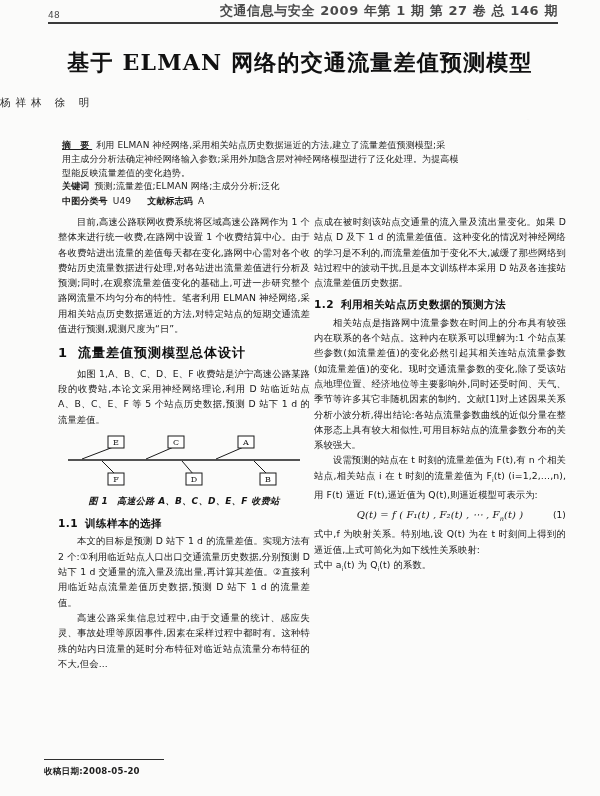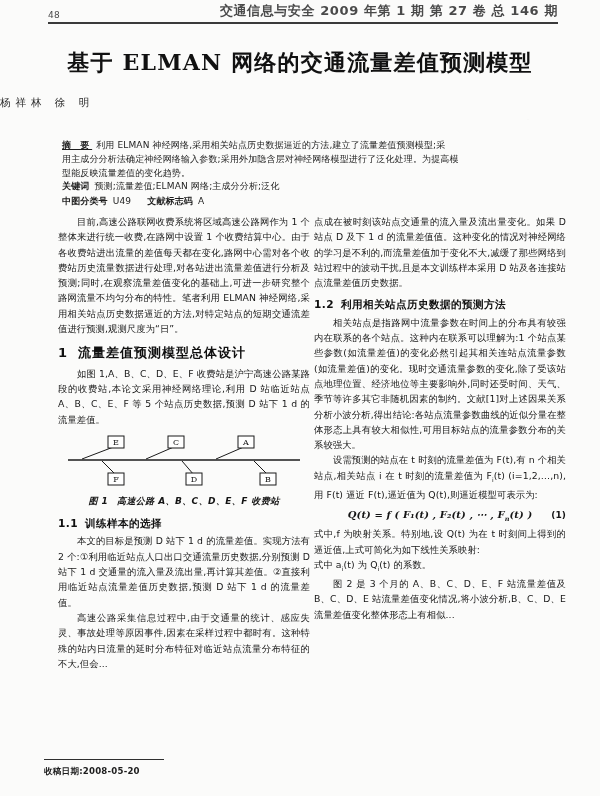--- a/index.html
+++ b/index.html
@@ -193,21 +193,20 @@
     font-style: italic;
   }
   .figcap .capnum { margin-right: 9px; }
 
   
   .eq {
     position: relative;
     margin: 5px 0 3px 0;
     height: 16px;
     filter: none;
-    font-weight: bold;
   }
   .eq .body {
     position: absolute;
     left: 0;
     right: 0;
     text-align: center;
     font-family: "DejaVu Serif", "Liberation Serif", serif;
     font-style: italic;
     font-size: 10px;
     color: #141414;
@@ -344,19 +343,18 @@
 
     <div class="eq">
       <span class="body">Q(t) = f ( F₁(t) , F₂(t) , ⋯ , F<sub>n</sub>(t) )</span>
       <span class="tag">(1)</span>
     </div>
 
     <p>式中,f 为映射关系。特别地,设 Q(t) 为在 t 时刻间上得到的逼近值,上式可简化为如下线性关系映射:</p>
 
 
     <p>式中 a<sub>i</sub>(t) 为 Q<sub>i</sub>(t) 的系数。</p>
-    <p class="ind">图 2 是 3 个月的 A、B、C、D、E、F 站流量差值及 B、C、D、E 站流量差值变化情况,将小波分析,B、C、D、E 流量差值变化整体形态上有相似...</p>
   </div>
 
   <div class="rule-foot"></div>
   <div class="footnote">收稿日期:2008-05-20</div>
 
 </div>
 
 </body></html>

